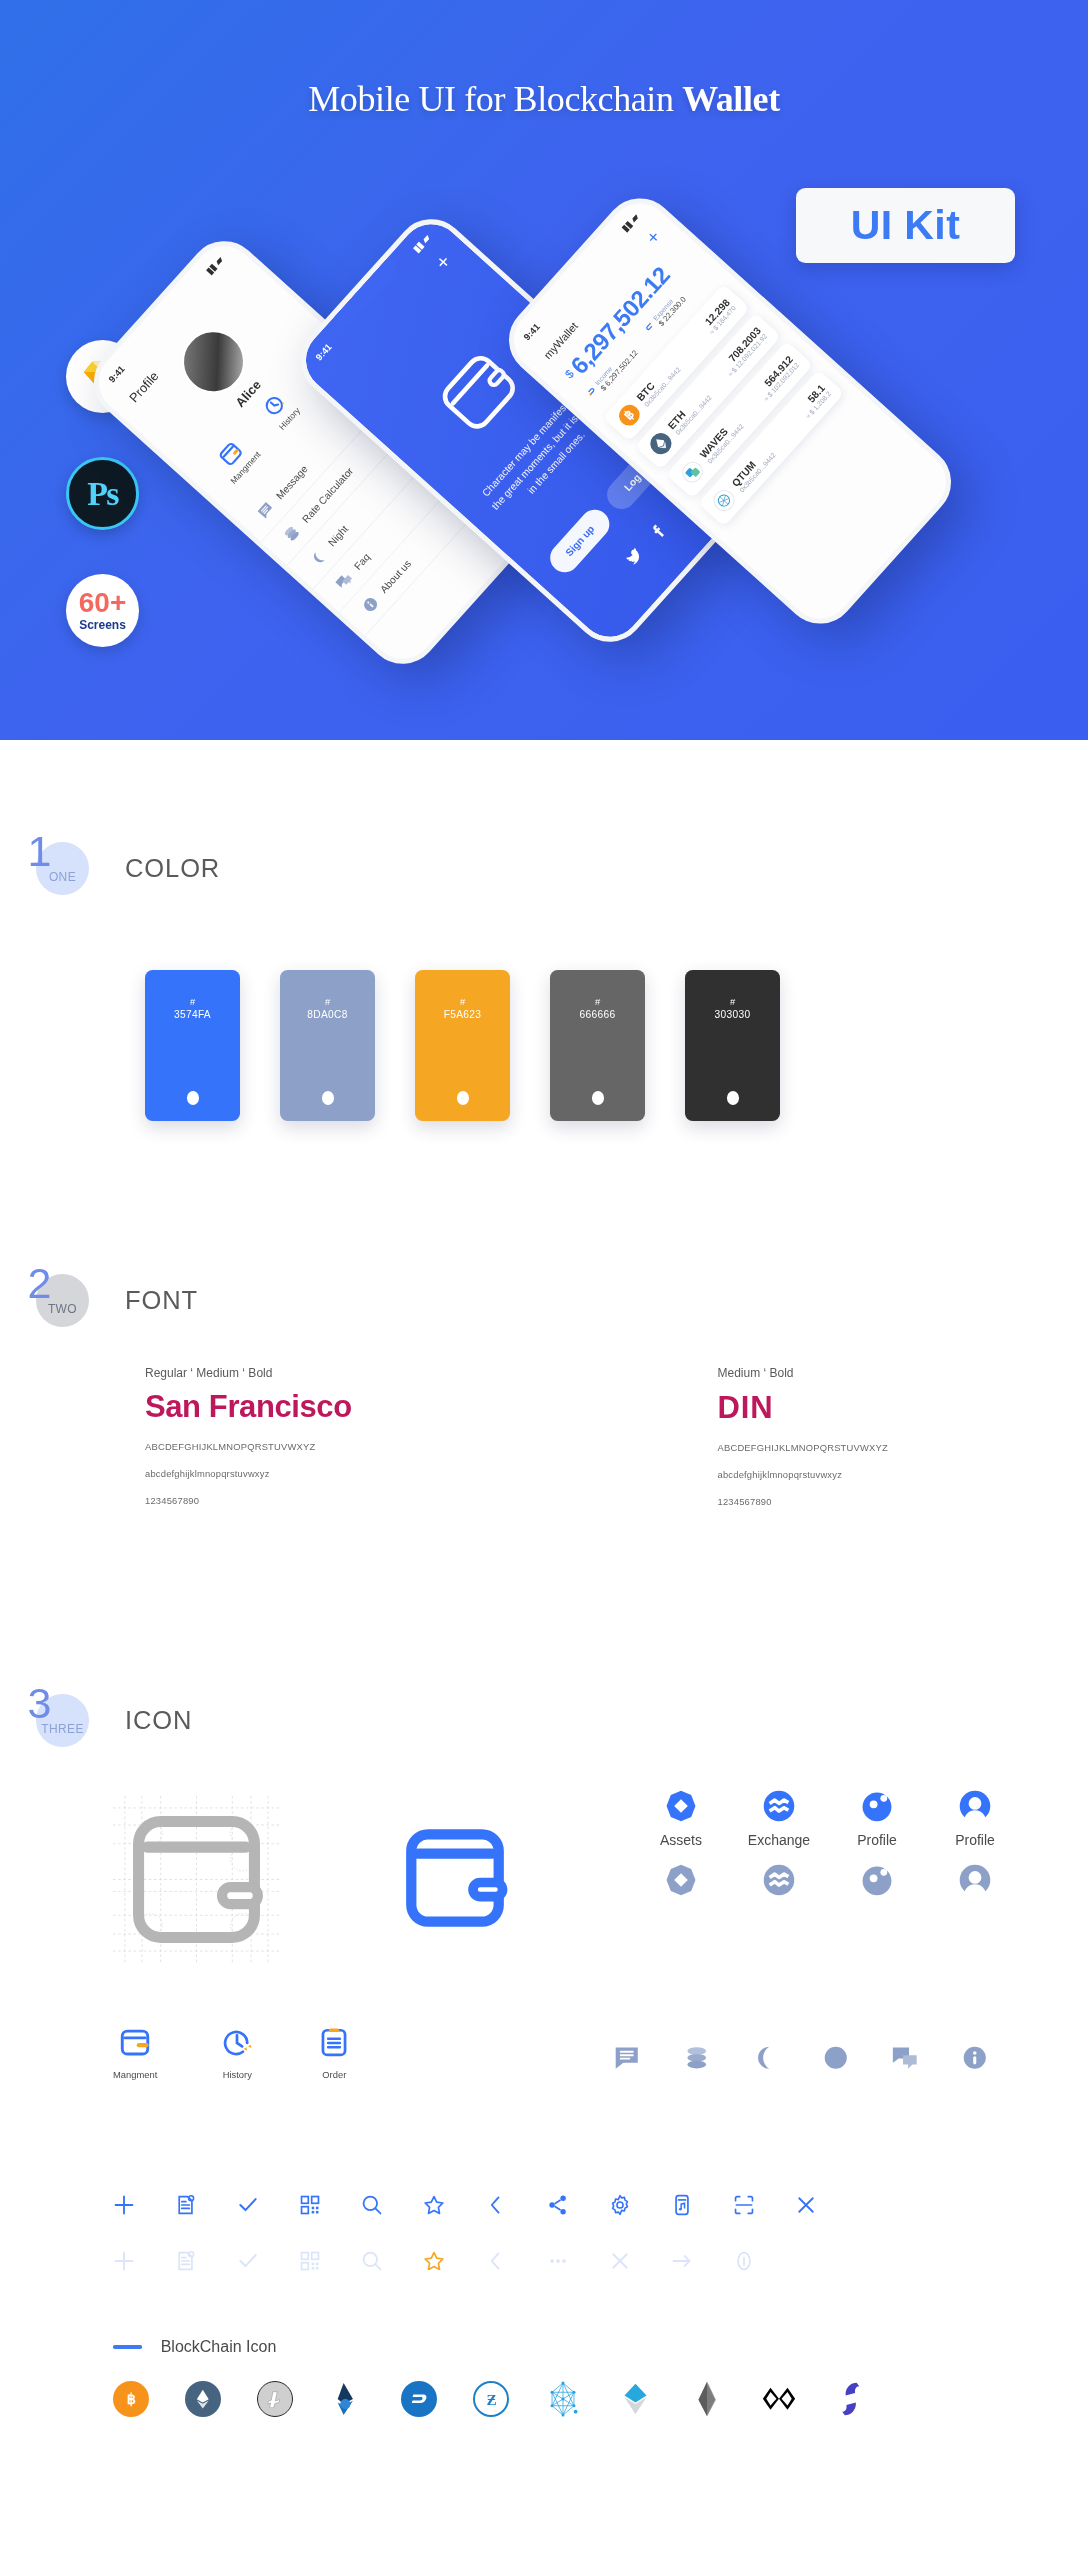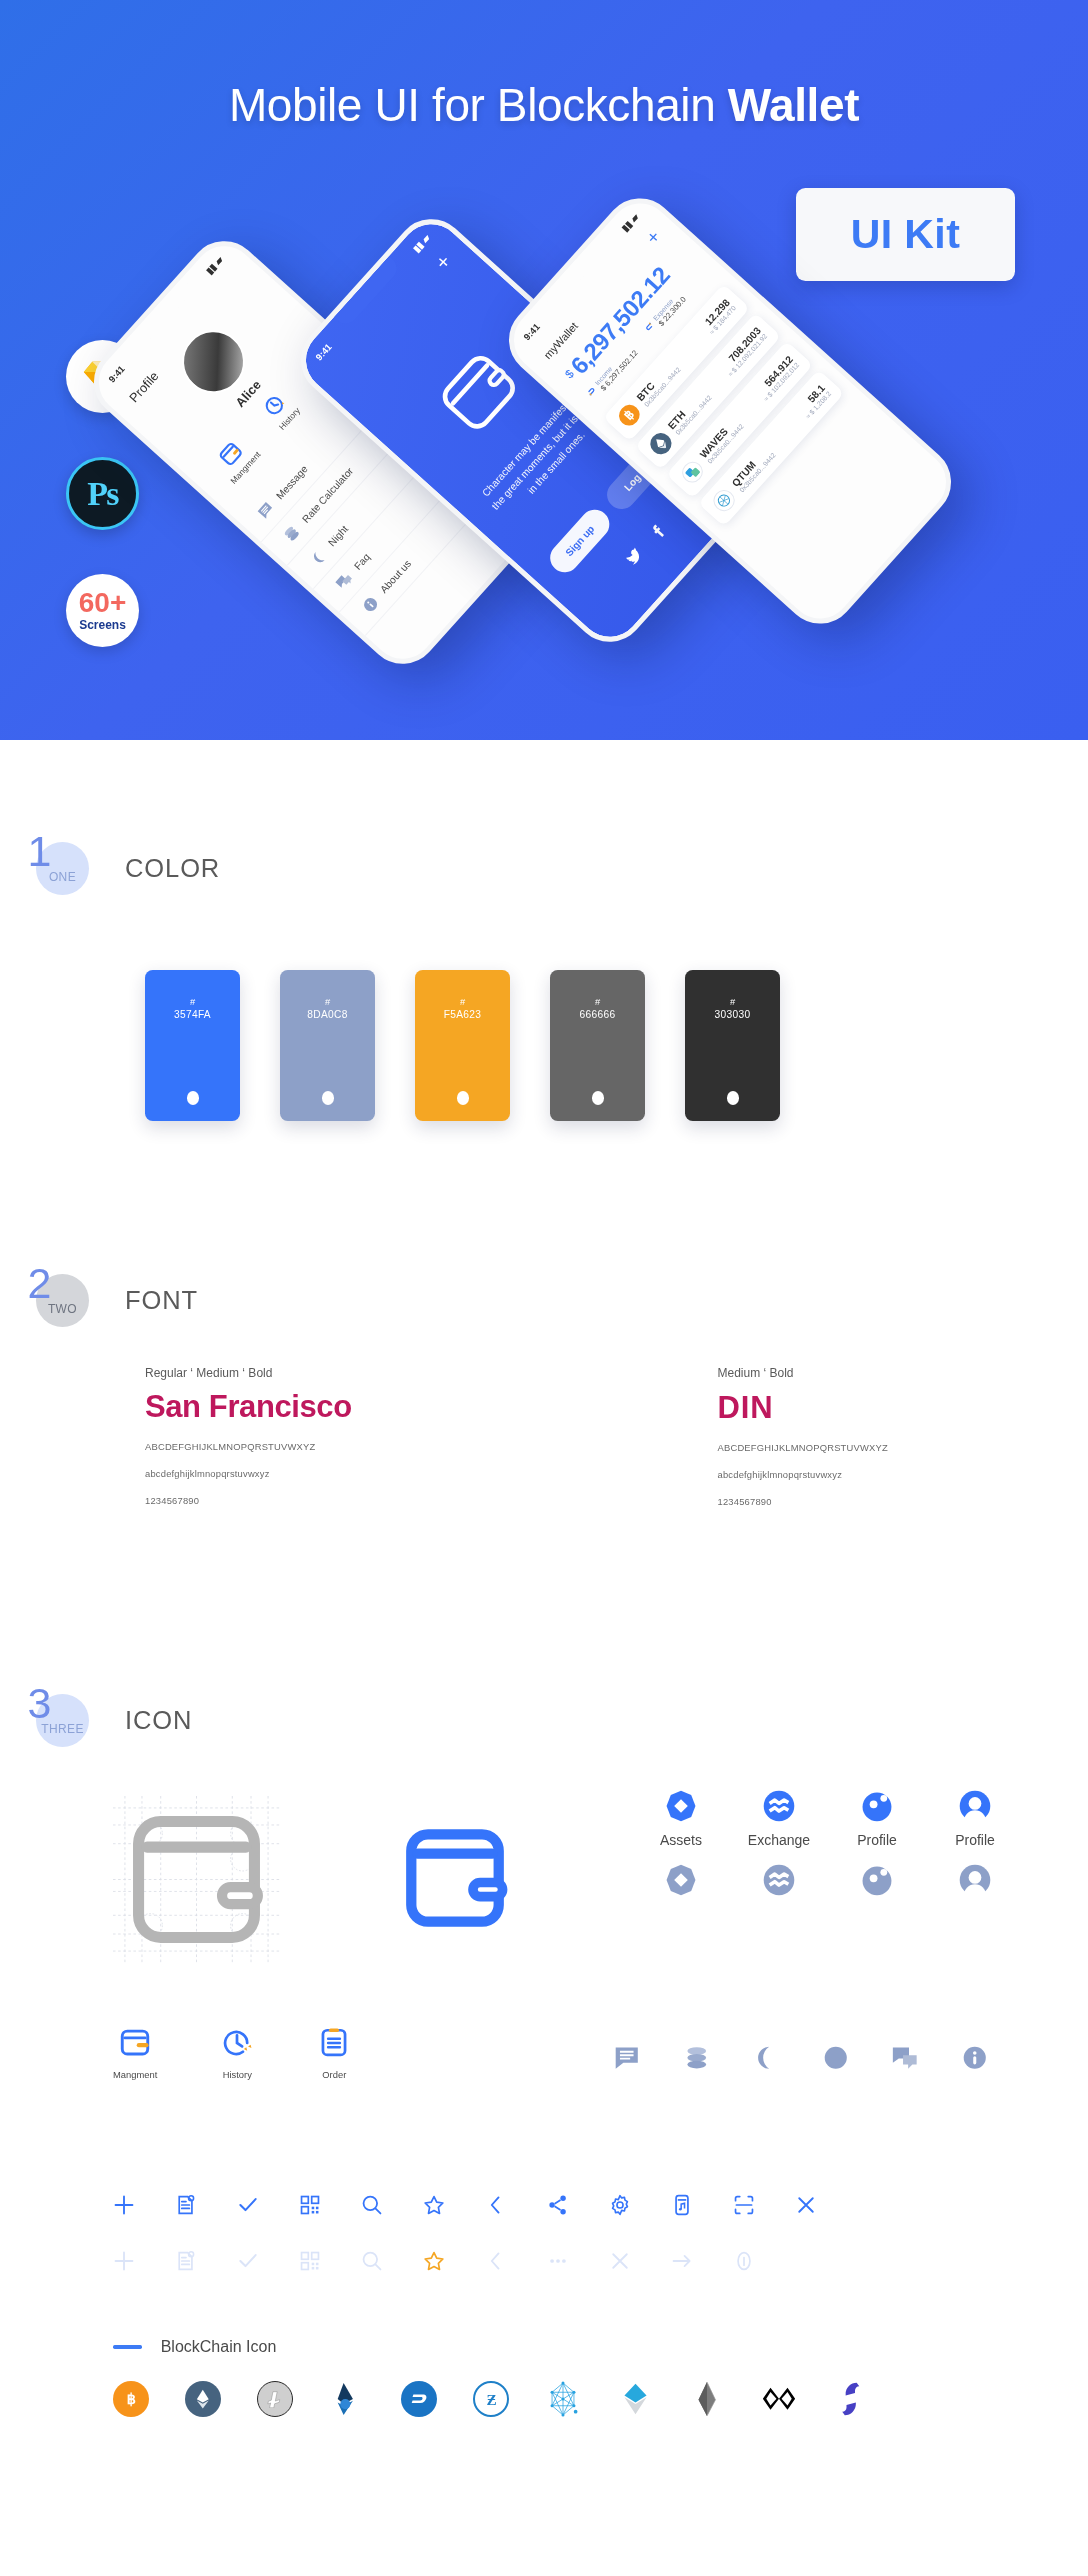--- a/index.html
+++ b/index.html
@@ -19,34 +19,35 @@
     height: 740px;
     background: linear-gradient(135deg, #2f6fe8 0%, #3e63ef 45%, #3a5ff0 100%);
     overflow: hidden;
   }
   .hero-title {
     position: absolute;
     top: 78px;
     left: 0;
     width: 1088px;
     text-align: center;
-    font-size: 46px;
+    font-size: 36px;
     color: #ffffff;
     letter-spacing: -0.4px;
     text-shadow: 0 2.6px 7.7px rgba(0,0,0,0.16);
     white-space: nowrap;
+    font-family: Liberation Serif, serif;
   }
   .hero-title .bold { font-weight: bold; }
 
   .ui-kit-badge {
     position: absolute;
     top: 188px;
     left: 796px;
     width: 219px;
-    height: 93px;
+    height: 75px;
     background: #f7f8fa;
     border-radius: 9.4px;
     box-shadow: 0 6px 18.7px rgba(10,25,80,0.22);
     display: flex;
     align-items: center;
     justify-content: center;
   }
   .ui-kit-badge span {
     font-size: 41px;
     font-weight: bold;

